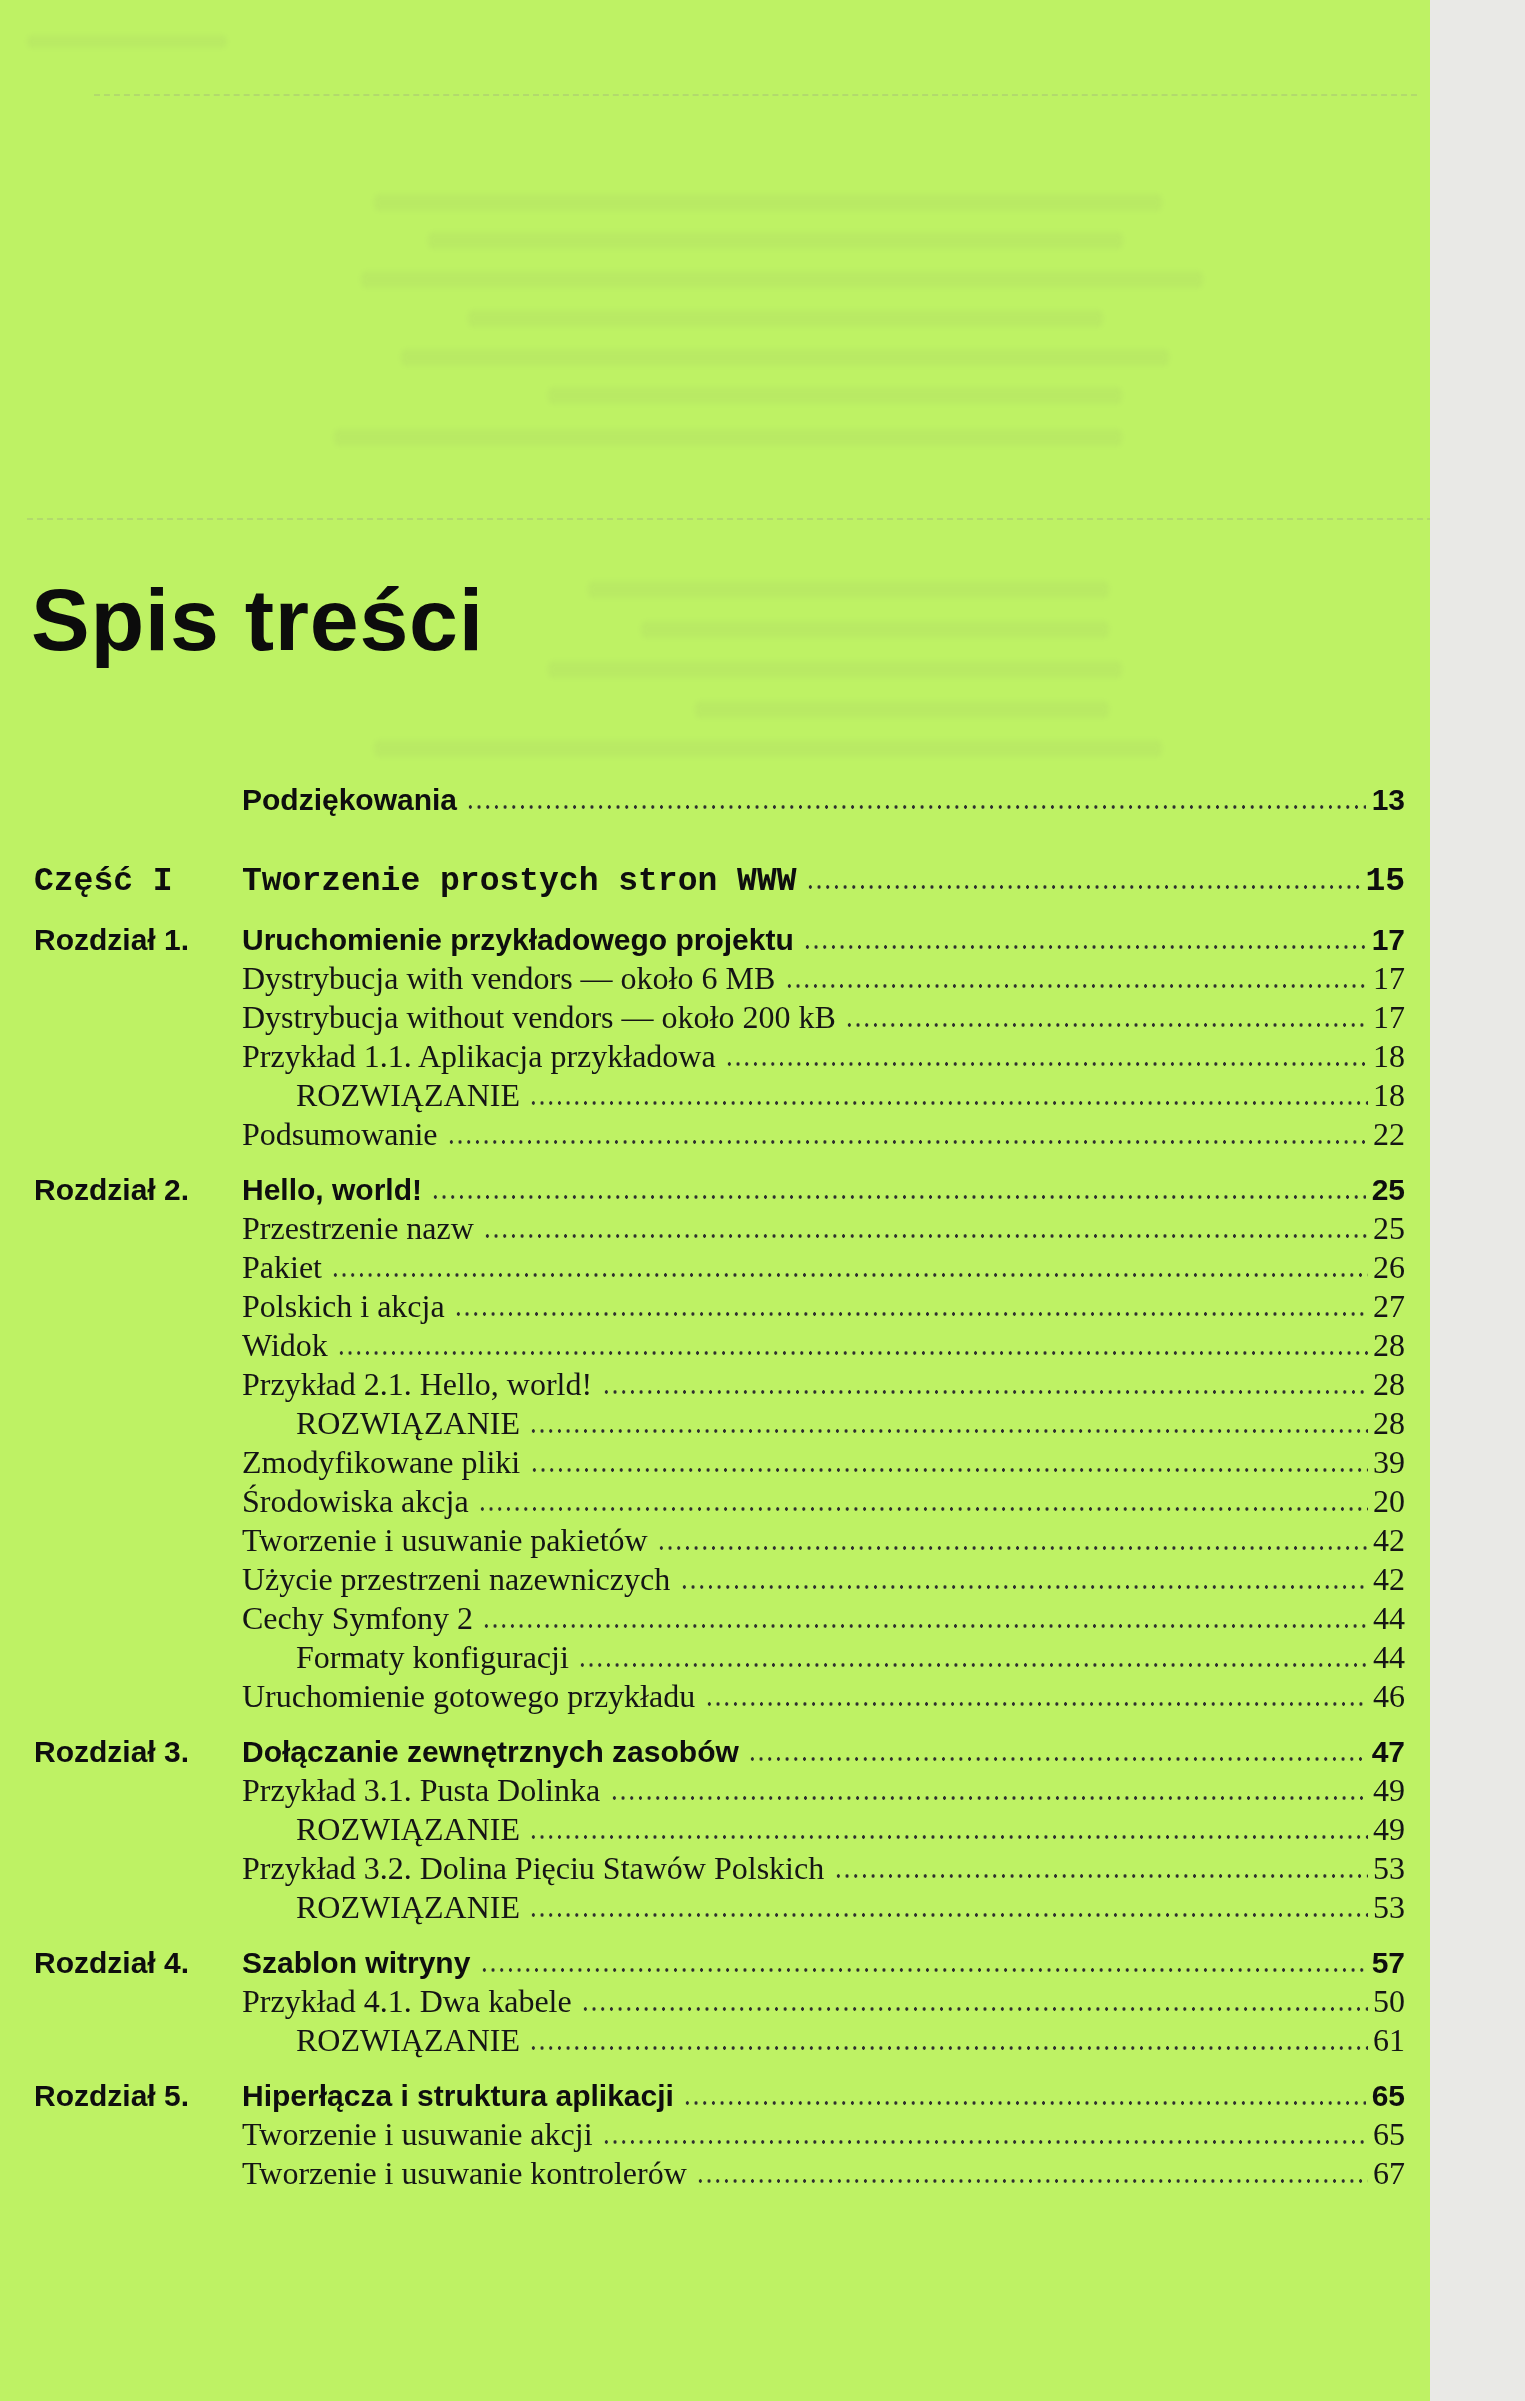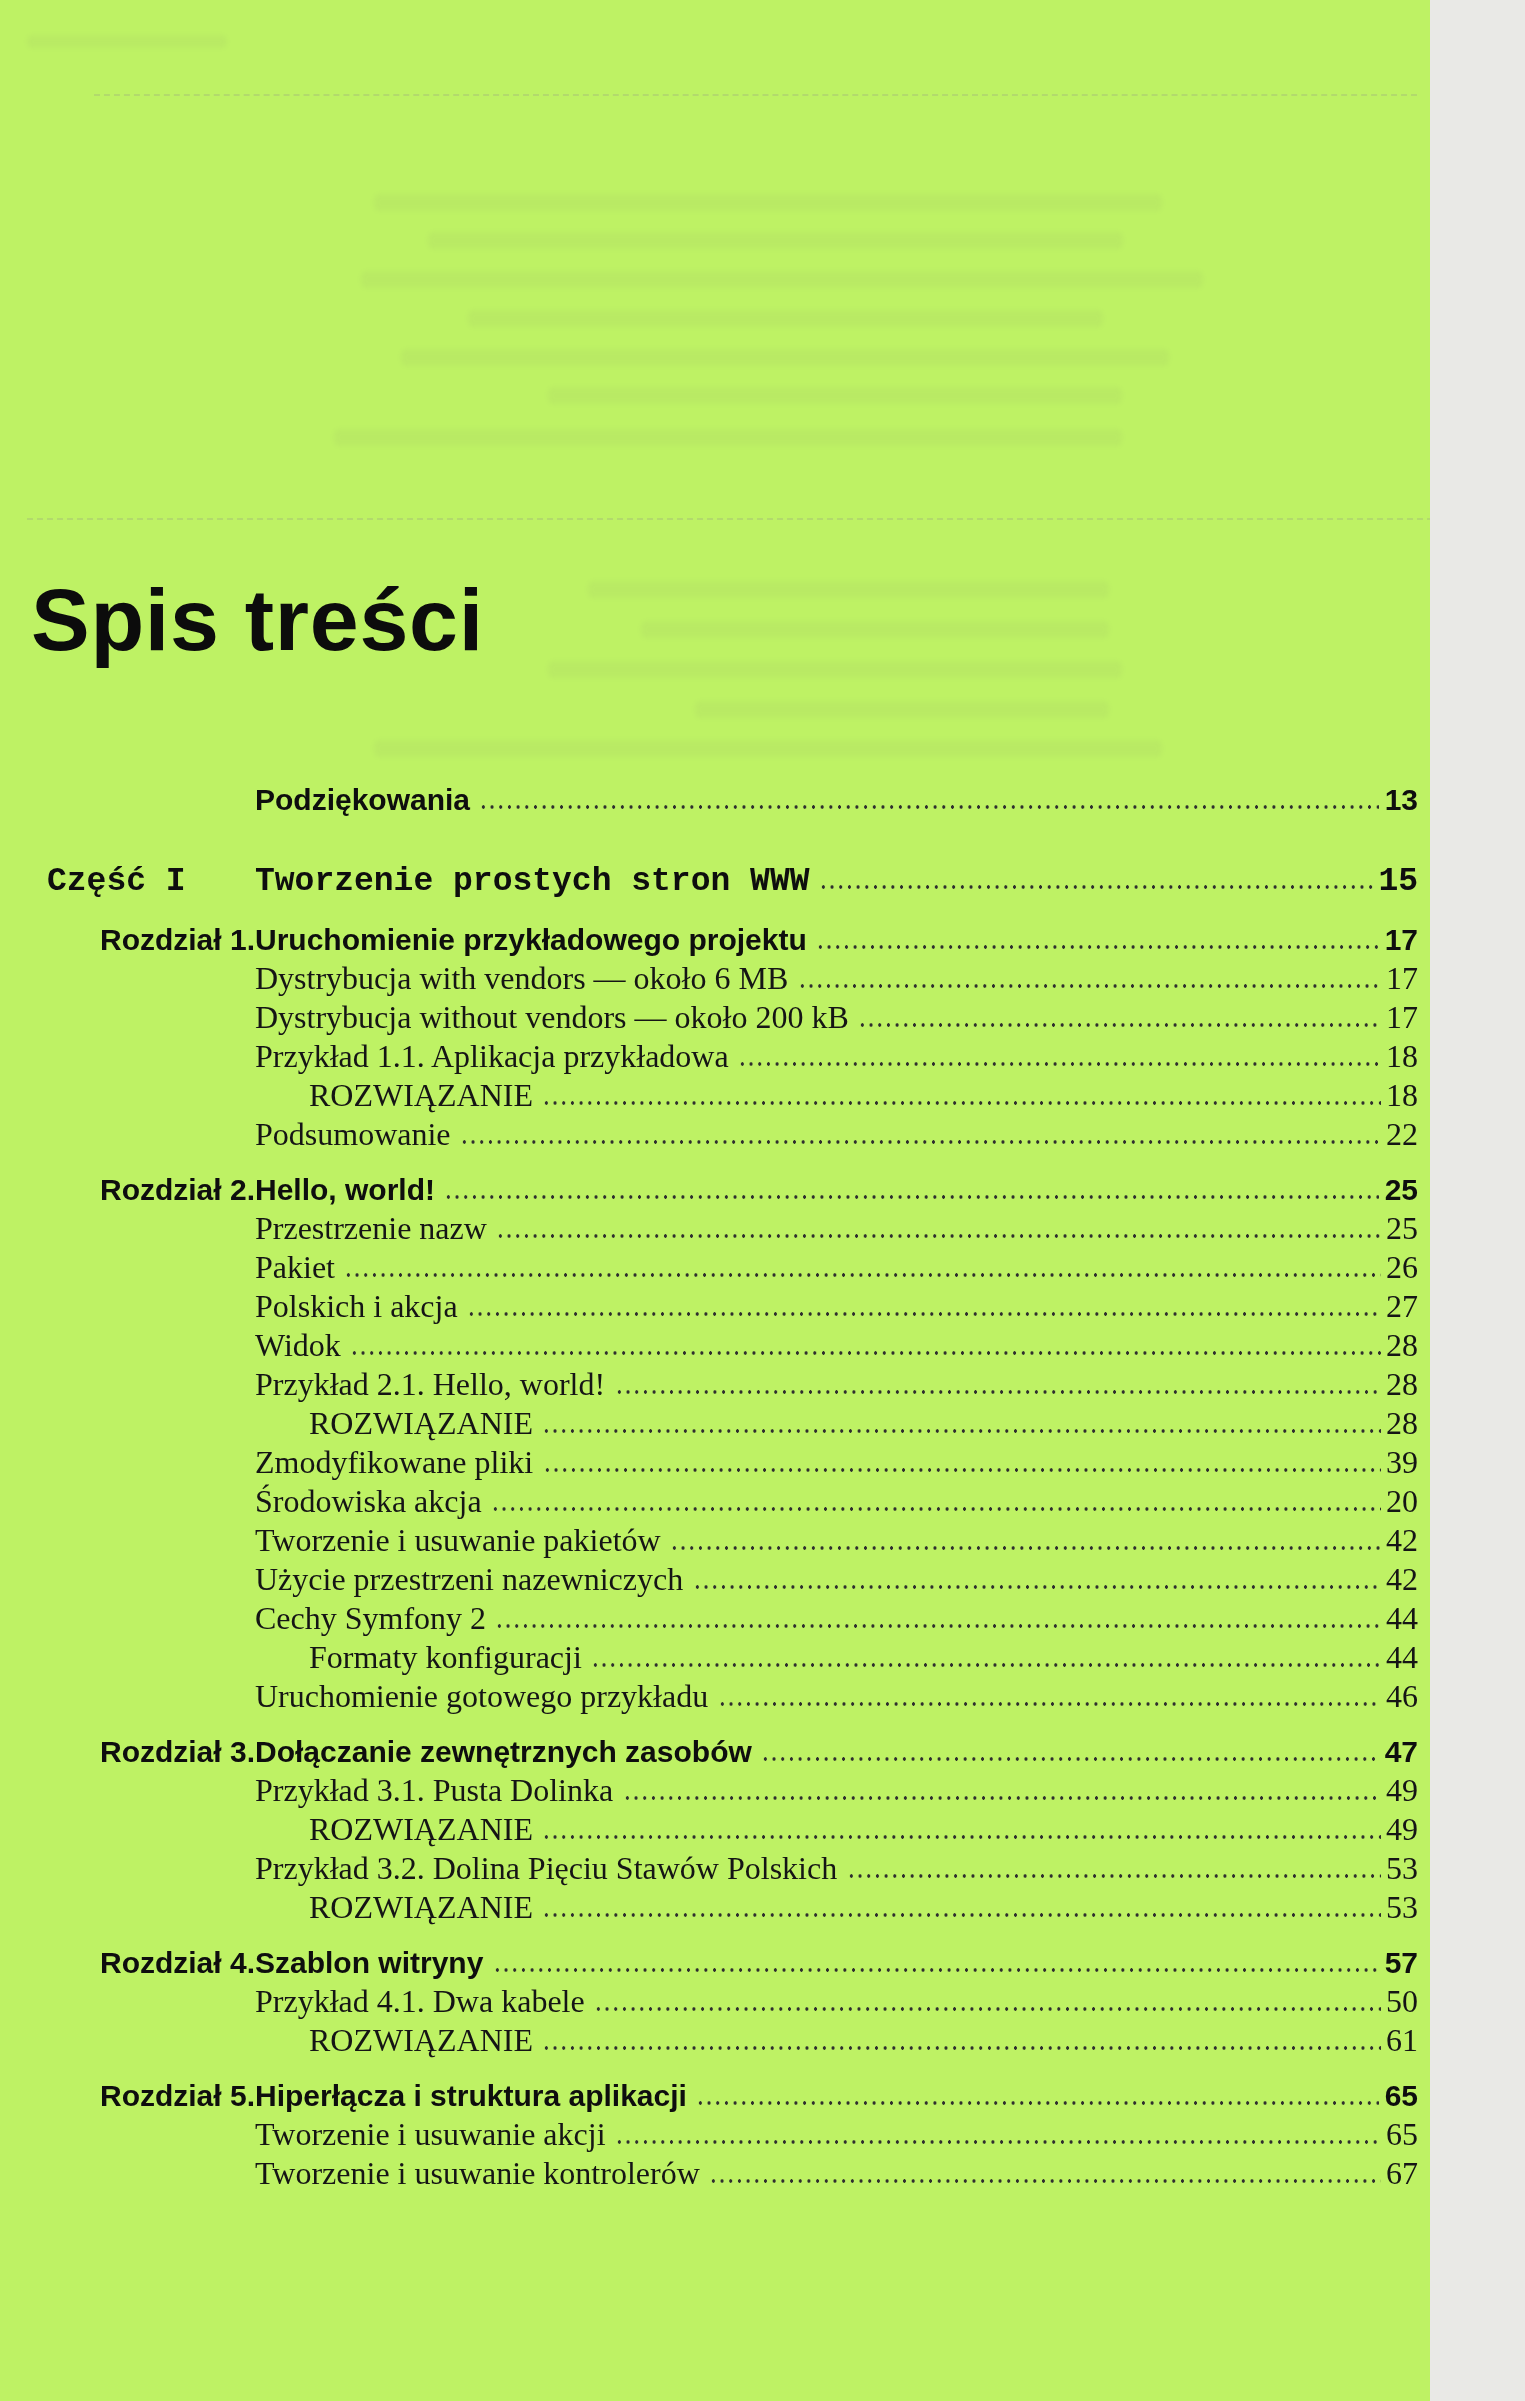--- a/index.html
+++ b/index.html
@@ -40,21 +40,21 @@
     margin: 0;
     font-family: "Liberation Sans", "DejaVu Sans", sans-serif;
     font-weight: 700;
     font-size: 88px;
     letter-spacing: 0.7px;
     color: #0c0c0c;
   }
 
   .toc {
     position: absolute;
-    left: 47px;
+    left: 34px;
     top: 780px;
     width: 1371px;
   }
 
   .toc-row { display: flex; align-items: baseline; }
   .toc-label { flex: 0 0 208px; white-space: nowrap; }
   .level-2 .toc-label { flex-basis: 262px; }
   .toc-title { flex: 0 0 auto; white-space: nowrap; }
 
   .dot-leader {
@@ -68,21 +68,21 @@
   }
   .toc-page { flex: 0 0 auto; }
 
   .style-item { font-size: 32px; line-height: 39px; }
 
   .style-chapter, .style-front, .style-part {
     font-family: "Liberation Sans", "DejaVu Sans", sans-serif;
     font-weight: 700;
     color: #0e0e0e;
   }
-  .style-chapter { font-size: 30px; line-height: 39px; margin-top: 16px; text-align: right; }
+  .style-chapter { font-size: 30px; line-height: 39px; margin-top: 16px; }
   .style-front   { font-size: 30px; line-height: 39px; }
   .style-part    { font-size: 33px; line-height: 45px; margin-top: 40px; font-family: Liberation Mono, monospace; }
 </style>
 </head>
 <body>
 
 <div class="page">
 
   <div class="dash-line" style="left:94px; top:94px; width:1323px;"></div>
   <div class="artifact" style="left:27px;   top:35px;   width:200px;  height:13.4px;"></div>

